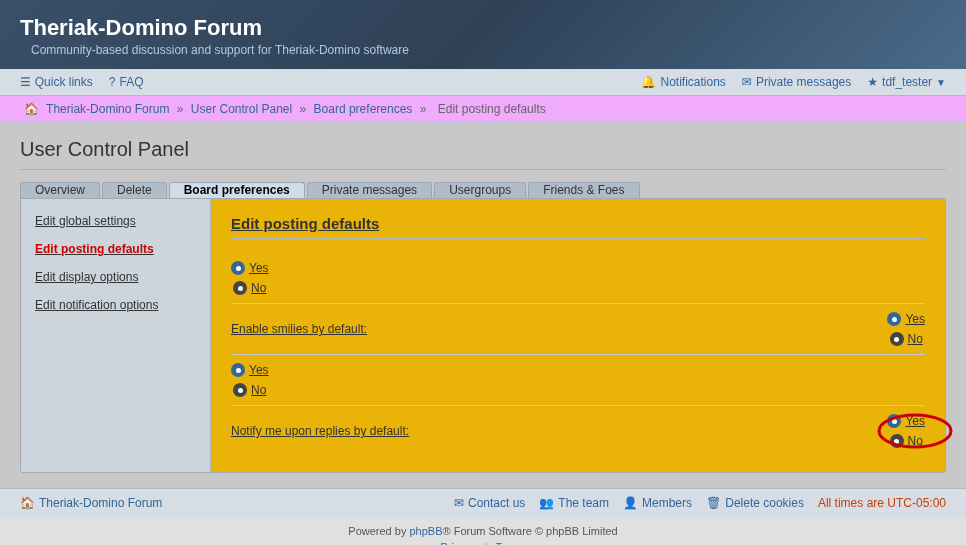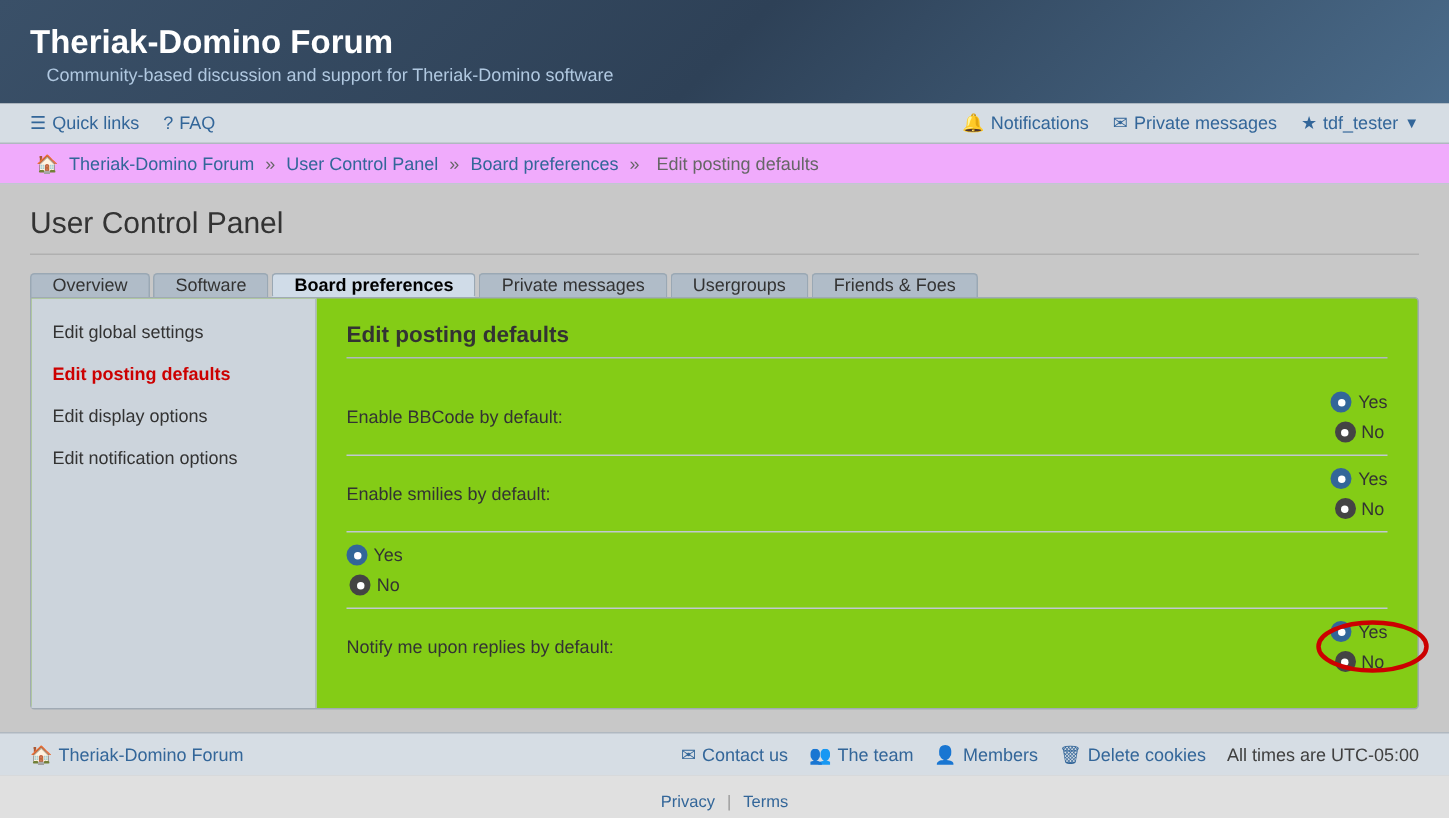--- a/index.html
+++ b/index.html
@@ -32,21 +32,21 @@
     
     .main { padding: 15px 20px; background: #c8c8c8; }
     .page-title { font-size: 20px; font-weight: normal; color: #333; margin-bottom: 12px; border-bottom: 1px solid #b0b0b0; padding-bottom: 8px; }
 
     
     .tabs { display: flex; gap: 2px; margin-bottom: 0; }
     .tab { padding: 0 14px; background: #b0bcc8; border: 1px solid #9aa8b4; border-bottom: none; border-radius: 3px 3px 0 0; cursor: pointer; color: #333; font-size: 12px; }
     .tab.active { background: #d0dce8; border-bottom: 1px solid #d0dce8; font-weight: bold; color: #000; }
 
     
-    .content-area { background: #84cc16; border: 1px solid #a0aab4; border-radius: 0 3px 3px 3px; padding: 0; display: flex; min-height: 220px; }
+    .content-area { background: #eab308; border: 1px solid #a0aab4; border-radius: 0 3px 3px 3px; padding: 0; display: flex; min-height: 220px; text-decoration: underline; }
 
     
     .sidebar { width: 190px; border-right: 1px solid #b0bac4; padding: 8px 0; background: #ccd4dc; flex-shrink: 0; }
     .sidebar-item { padding: 7px 14px; cursor: pointer; color: #333; font-size: 12px; }
     .sidebar-item.active { color: #cc0000; font-weight: bold; }
 
     
     .main-panel { flex: 1; padding: 16px 20px; }
     .section-title { font-size: 15px; font-weight: bold; color: #333; margin-bottom: 14px; border-bottom: 1px solid #b0b8c0; padding-bottom: 6px; }
 
@@ -70,21 +70,21 @@
     
     .form-buttons { display: flex; justify-content: center; gap: 8px; margin-top: 14px; }
     .btn { padding: 5px 14px; border: 1px solid #999; background: #e8e8e8; cursor: pointer; font-size: 12px; border-radius: 2px; }
     .btn-submit { background: #e8e8e8; }
 
     
     .footer-bar { background: #d6dde4; border-top: 1px solid #b0b8c0; padding: 7px 20px; display: flex; justify-content: space-between; align-items: center; font-size: 12px; color: #336699; }
     .footer-left { display: flex; align-items: center; gap: 4px; color: #336699; cursor: pointer; }
     .footer-links { display: flex; gap: 14px; align-items: center; }
     .footer-link { color: #336699; cursor: pointer; display: flex; align-items: center; gap: 4px; }
-    .footer-timezone { color: #404040; }
+    .footer-timezone { color: #c2410c; }
 
     
     .bottom-footer { background: #e0e0e0; text-align: center; padding: 8px; font-size: 11px; color: #555; }
     .bottom-footer a { color: #336699; text-decoration: none; }
     .bottom-footer-links { display: flex; justify-content: center; gap: 8px; margin-top: 4px; }
     .bottom-footer-links a { color: #336699; font-size: 11px; }
     .separator { color: #999; }
   </style>
 </head>
 <body>
@@ -133,21 +133,21 @@
   <a>Board preferences</a>
   <span>»</span>
   <span>Edit posting defaults</span>
 </div>
 
 <div class="main">
   <h1 class="page-title">User Control Panel</h1>
 
   <div class="tabs">
     <div class="tab">Overview</div>
-    <div class="tab">Software</div>
+    <div class="tab">Delete</div>
     <div class="tab active">Board preferences</div>
     <div class="tab">Private messages</div>
     <div class="tab">Usergroups</div>
     <div class="tab">Friends &amp; Foes</div>
   </div>
 
   <div class="content-area">
 
     <div class="sidebar">
       <div class="sidebar-item">Edit global settings</div>
@@ -155,21 +155,20 @@
       <div class="sidebar-item">Edit display options</div>
       <div class="sidebar-item">Edit notification options</div>
     </div>
 
     <div class="main-panel">
       <div class="section-title">Edit posting defaults</div>
 
       <div class="form-table">
 
         <div class="form-row">
-          <div class="form-label">Enable BBCode by default:</div>
           <div class="form-controls">
             <div class="radio-group">
               <div class="radio-dot selected"></div>
               <span class="radio-label">Yes</span>
             </div>
             <div class="radio-group">
               <div class="radio-dot dark"></div>
               <span class="radio-label">No</span>
             </div>
           </div>
@@ -246,18 +245,21 @@
     </div>
     <div class="footer-link">
       <span>🗑</span>
       <span>Delete cookies</span>
     </div>
     <span class="footer-timezone">All times are UTC-05:00</span>
   </div>
 </div>
 
 <div class="bottom-footer">
+  <div>
+    <span>Powered by </span><a href="#">phpBB</a><span>® Forum Software © phpBB Limited</span>
+  </div>
   <div class="bottom-footer-links">
     <a href="#">Privacy</a>
     <span class="separator">|</span>
     <a href="#">Terms</a>
   </div>
 </div>
 
 </body></html>

